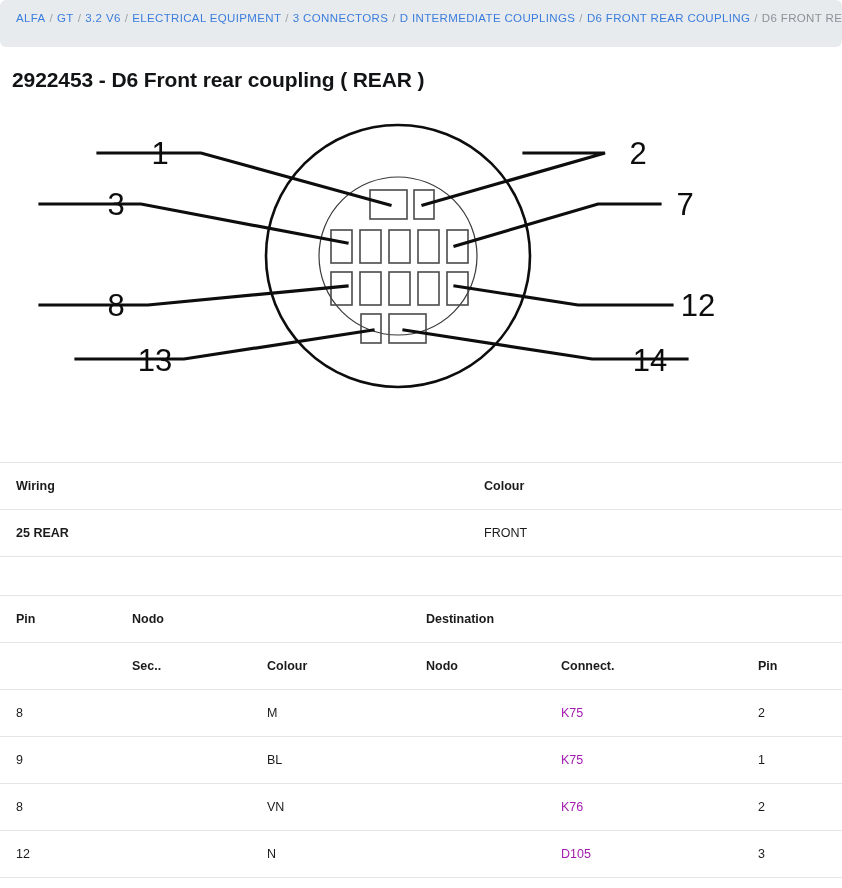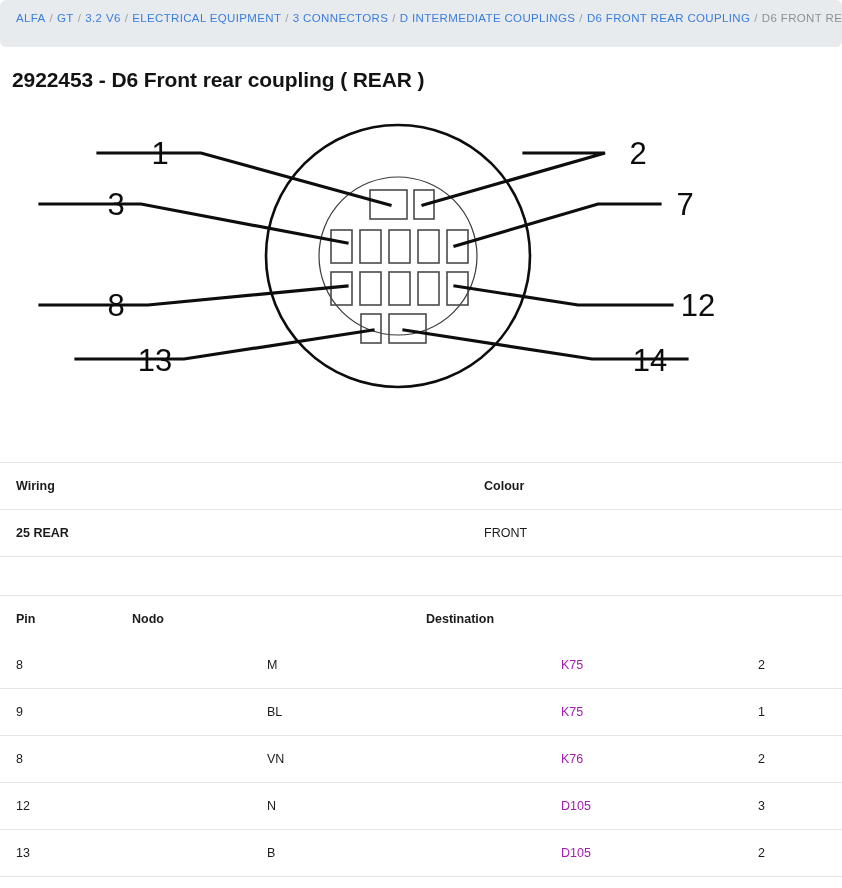--- a/index.html
+++ b/index.html
@@ -192,20 +192,28 @@
     </colgroup>
     <thead>
       <tr class="no-bottom">
         <th class="cell-pad">Pin</th>
         <th>Nodo</th>
         <th></th>
         <th>Destination</th>
         <th></th>
         <th></th>
       </tr>
+      <tr>
+        <th class="cell-pad"></th>
+        <th>Sec..</th>
+        <th>Colour</th>
+        <th>Nodo</th>
+        <th>Connect.</th>
+        <th>Pin</th>
+      </tr>
     </thead>
     <tbody id="pin-body">
         <tr>
           <td class="cell-pad">8</td>
           <td></td>
           <td>M</td>
           <td></td>
           <td class="link-cell"><a href="#">K75</a></td>
           <td>2</td>
         </tr>

